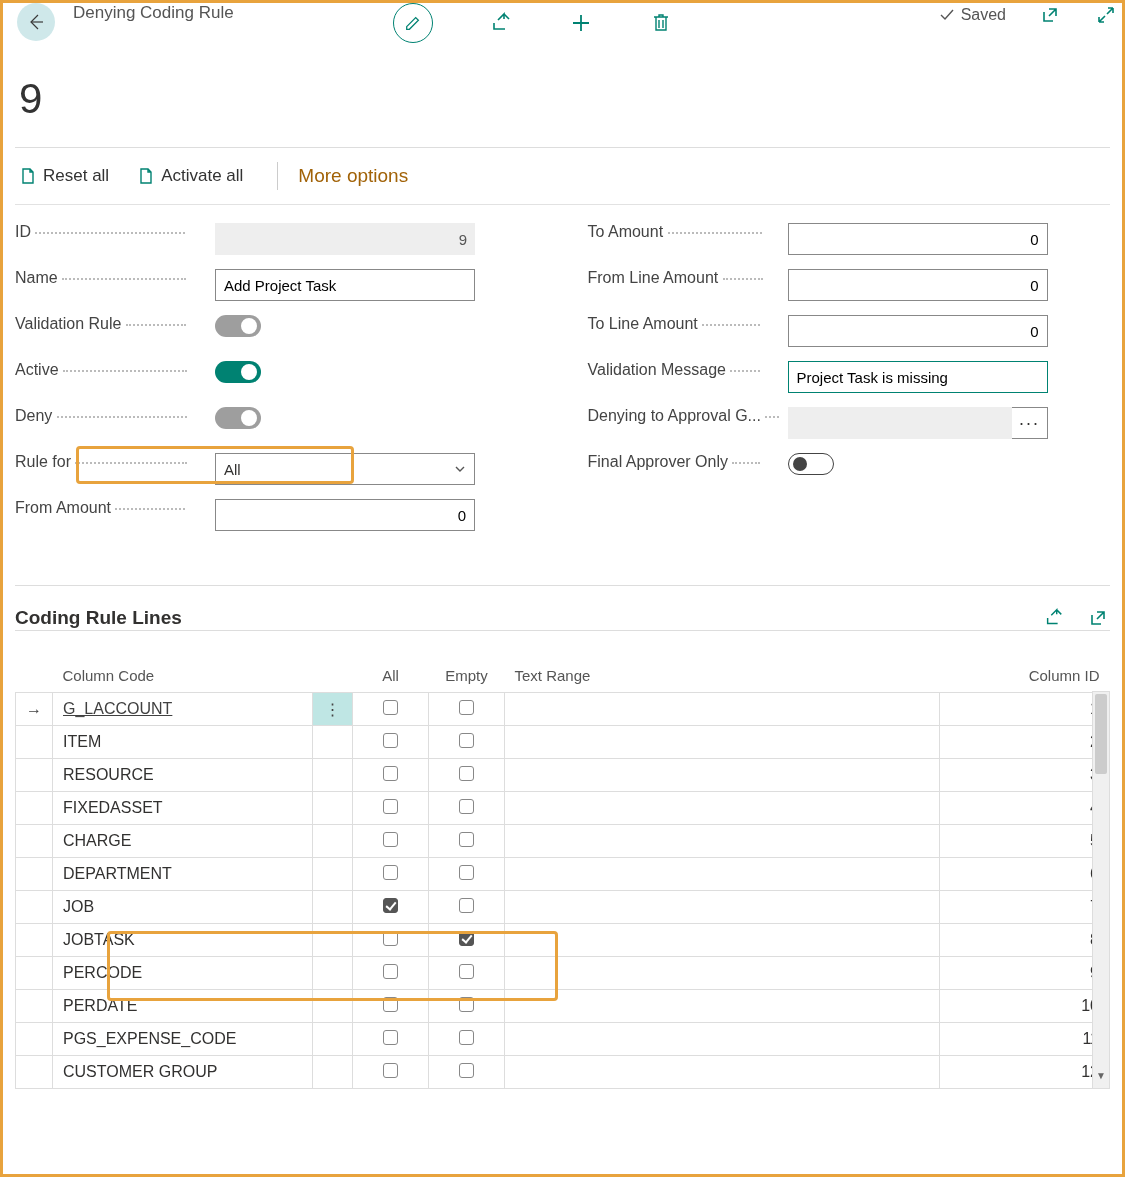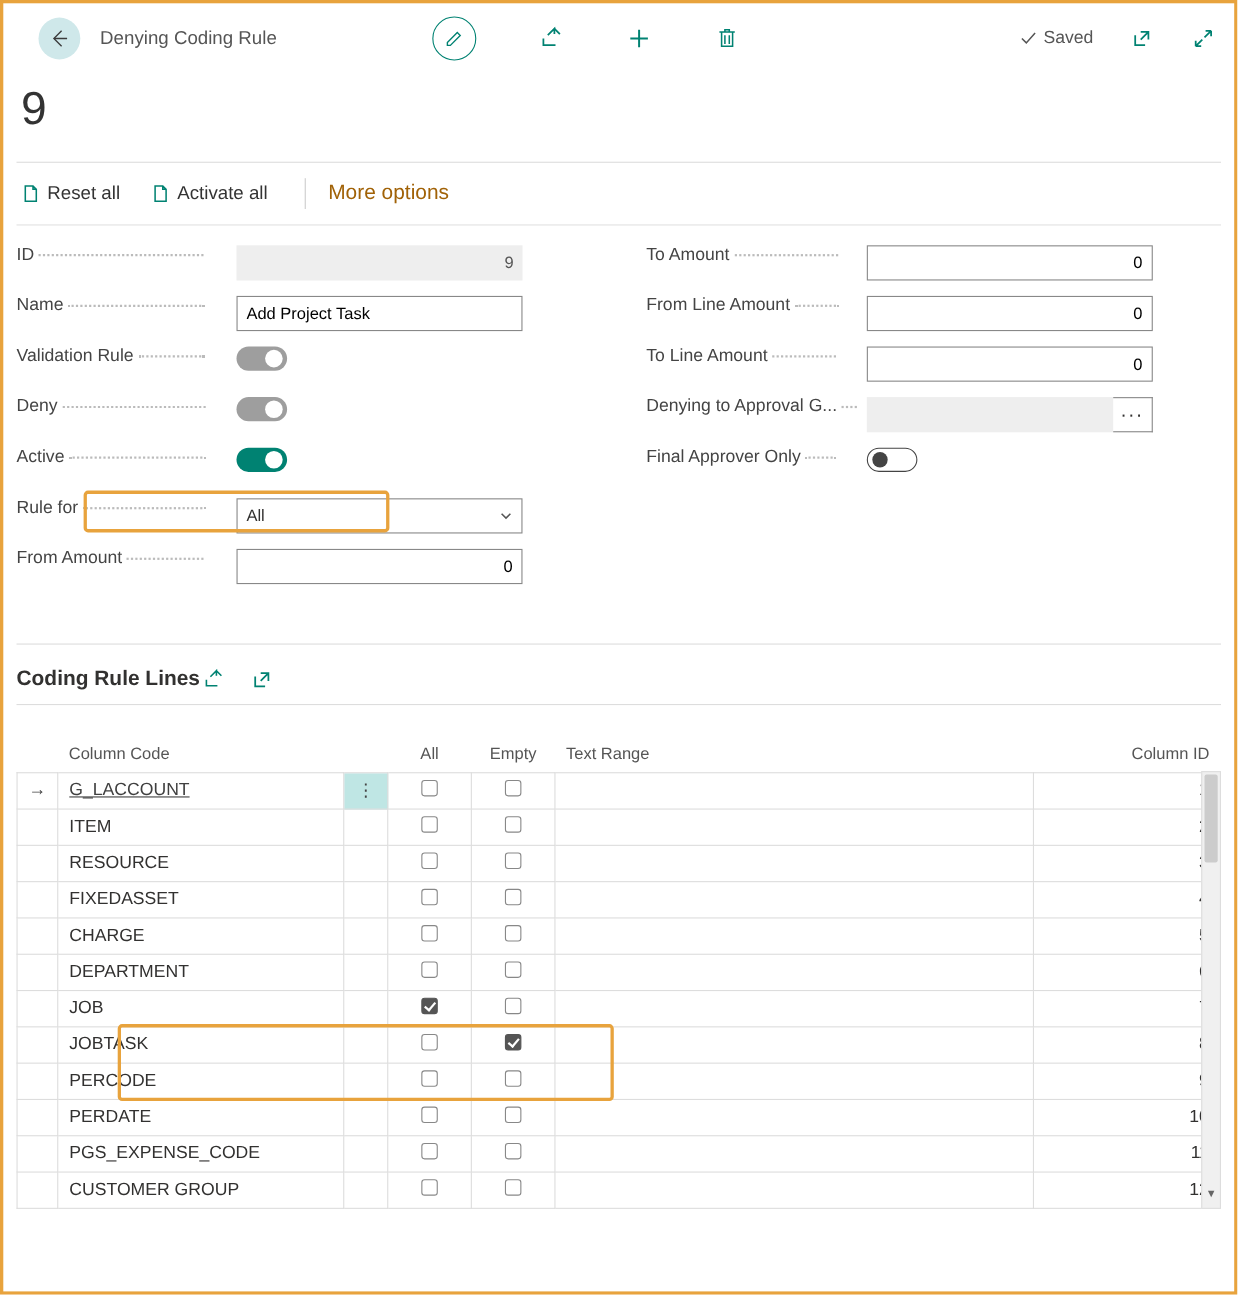--- a/index.html
+++ b/index.html
@@ -12,23 +12,22 @@
   }
   .frame {
     width: 1125px;
     height: 1177px;
     border: 3px solid #e8a33d;
     position: relative;
     overflow: hidden;
   }
   .topbar {
     display: flex;
-    align-items: center;
     height: 64px;
-    padding: 0 32px;
+    padding: 0 14px;
   }
   .back-circle {
     width: 38px; height: 38px; border-radius: 50%;
     background: #cfe8ea;
     display: flex; align-items: center; justify-content: center;
     color: #4a4a4a;
     cursor: pointer;
   }
   .title-sub {
     margin-left: 18px;
@@ -49,21 +48,21 @@
     cursor: pointer;
     display: flex; align-items: center; justify-content: center;
     width: 24px; height: 24px;
   }
   .circ-outline {
     width: 40px; height: 40px; border: 1.5px solid #008272; border-radius: 50%;
     display: flex; align-items: center; justify-content: center;
   }
   .top-right {
     position: absolute;
-    right: 16px;
+    right: 4px;
     display: flex;
     align-items: center;
     gap: 32px;
   }
   .saved-ind { color: #555; font-size: 16px; display: flex; align-items: center; gap: 6px; }
   .content { padding: 0 12px 0 12px; }
   .big-title {
     font-size: 42px;
     font-weight: 300;
     color: #333;
@@ -158,23 +157,22 @@
     width: 36px; height: 32px; border: 1px solid #888; border-left: none;
     display: flex; align-items: center; justify-content: center; font-size: 18px; cursor: pointer;
     letter-spacing: 1px;
   }
   .subpage {
     margin-top: 40px;
     border-top: 1px solid #ddd;
     padding-top: 20px;
   }
   .subpage-head {
-    display: flex; align-items: center;
+    display: flex; justify-content: space-between; align-items: center;
     border-bottom: 1px solid #ddd;
-    padding-bottom: 10px;
   }
   .subpage-title { font-size: 19px; font-weight: 600; }
   .subpage-icons { display: flex; gap: 20px; color: #008272; }
   .grid-wrap { margin-top: 28px; position: relative; }
   table.grid { width: 100%; border-collapse: collapse; }
   table.grid th {
     text-align: left; font-weight: 400; color: #555; font-size: 15px;
     padding: 8px 10px;
   }
   table.grid th.right, table.grid td.right { text-align: right; }
@@ -306,32 +304,32 @@
           <div class="field-ctl"><input class="text-input" value="Add Project Task" style=""></div>
         </div>
         <div class="field-row">
           <div class="field-label"><span>Validation Rule</span> <span class="dots" style="width:60px"></span></div>
           <div class="field-ctl">
               <div class="toggle">
                 <div class="knob"></div>
               </div>
             </div>
         </div>
-        <div class="field-row">
-          <div class="field-label"><span>Deny</span> <span class="dots" style="width:130px"></span></div>
-          <div class="field-ctl">
-              <div class="toggle">
-                <div class="knob"></div>
-              </div>
-            </div>
-        </div>
         <div class="field-row" style="position:relative">
           <div class="field-label"><span>Active</span> <span class="dots" style="width:124px"></span></div>
           <div class="field-ctl">
               <div class="toggle on">
+                <div class="knob"></div>
+              </div>
+            </div>
+        </div>
+        <div class="field-row">
+          <div class="field-label"><span>Deny</span> <span class="dots" style="width:130px"></span></div>
+          <div class="field-ctl">
+              <div class="toggle">
                 <div class="knob"></div>
               </div>
             </div>
         </div>
         <div class="field-row">
           <div class="field-label"><span>Rule for</span> <span class="dots" style="width:112px"></span></div>
           <div class="field-ctl">
             <div class="select-look">
               <span>All</span>
               <svg width="12" height="12" viewBox="0 0 12 12">
@@ -351,20 +349,24 @@
           <div class="field-label"><span>To Amount</span> <span class="dots" style="width:94px"></span></div>
           <div class="field-ctl"><input class="text-input right" value="0" style=""></div>
         </div>
         <div class="field-row">
           <div class="field-label"><span>From Line Amount</span> <span class="dots" style="width:40px"></span></div>
           <div class="field-ctl"><input class="text-input right" value="0" style=""></div>
         </div>
         <div class="field-row">
           <div class="field-label"><span>To Line Amount</span> <span class="dots" style="width:58px"></span></div>
           <div class="field-ctl"><input class="text-input right" value="0" style=""></div>
+        </div>
+        <div class="field-row">
+          <div class="field-label"><span>Validation Message</span> <span class="dots" style="width:30px"></span></div>
+          <div class="field-ctl"><input class="text-input teal" value="Project Task is missing" style=""></div>
         </div>
         <div class="field-row">
           <div class="field-label"><span>Denying to Approval G...</span> <span class="dots" style="width:14px"></span></div>
           <div class="field-ctl">
             <div class="lookup-group">
               <input class="lookup-input" value="" style="">
               <div class="lookup-btn">···</div>
             </div>
           </div>
         </div>

